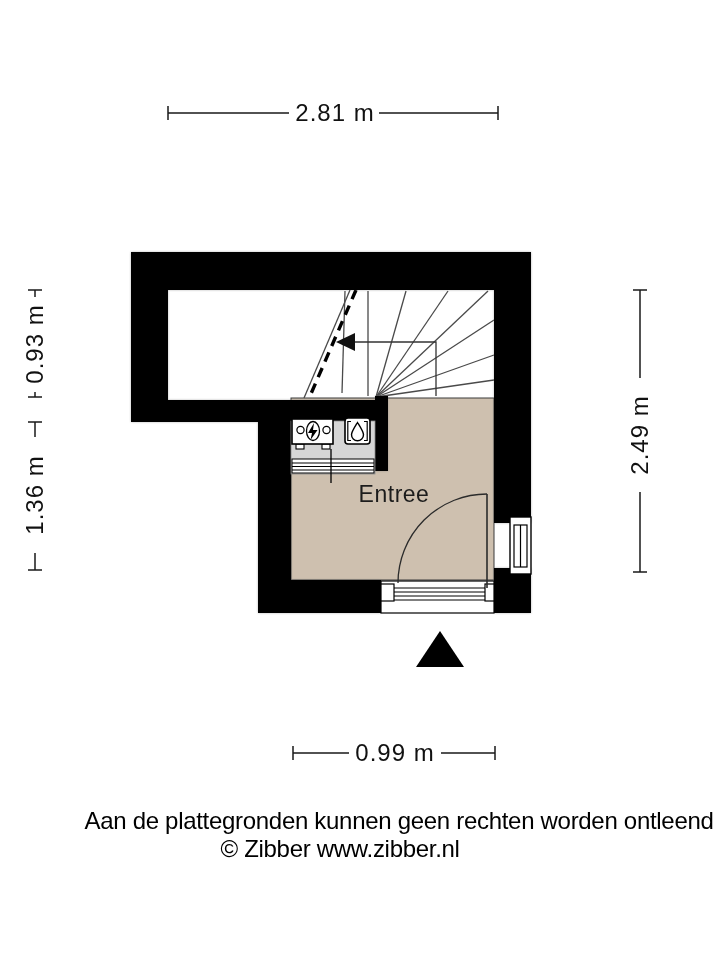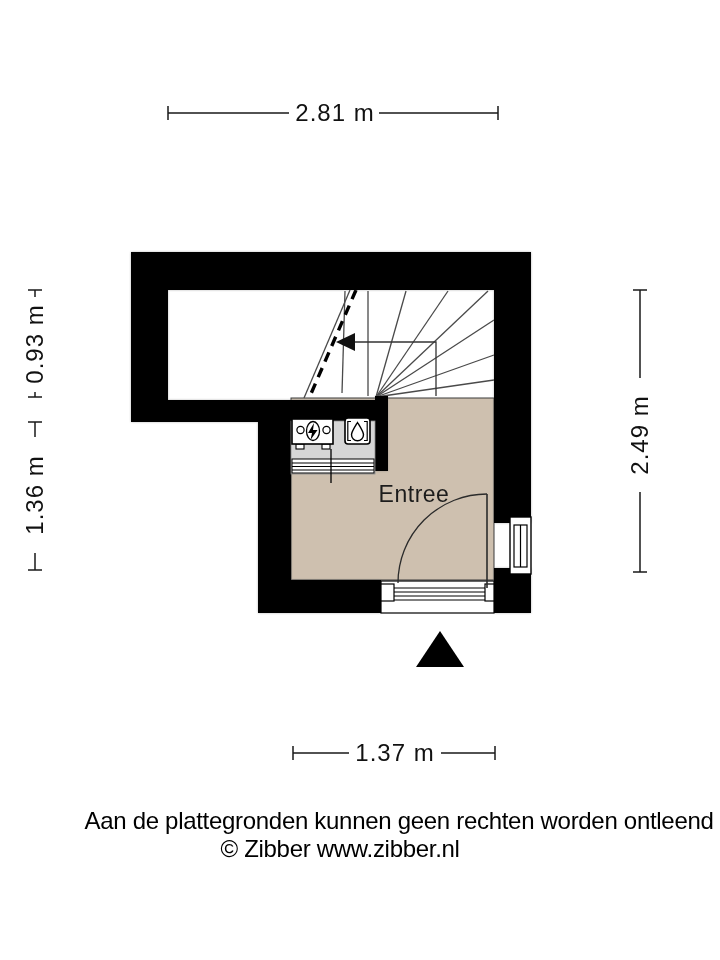--- a/index.html
+++ b/index.html
@@ -113,21 +113,21 @@
 </svg>
 
 <div class="label" style="left:327px;top:113px;">2.81 m</div>
 
 <div class="label vert" style="left:27px;top:344px;">0.93 m</div>
 
 <div class="label vert" style="left:27px;top:495px;">1.36 m</div>
 
 <div class="label vert" style="left:632px;top:435px;">2.49 m</div>
 
-<div class="label" style="left:387px;top:753px;">1.37 m</div>
+<div class="label" style="left:387px;top:753px;">0.99 m</div>
 
-<div class="room-label" style="left:386px;top:494px;margin-left:20px;">Entree</div>
+<div class="room-label" style="left:386px;top:494px;">Entree</div>
 
 <div class="footer-line" style="left:391px;top:821px;">Aan de plattegronden kunnen geen rechten worden ontleend</div>
 
 <div class="footer-line" style="left:332px;top:849px;text-align:right;">© Zibber www.zibber.nl</div>
 
 </div>
 
 </body></html>

